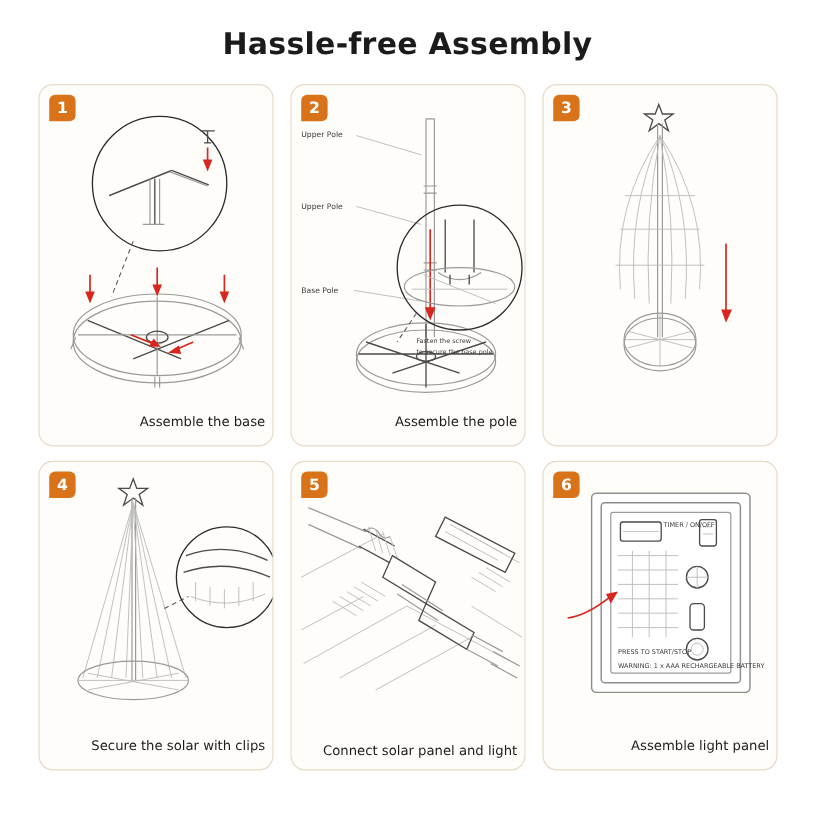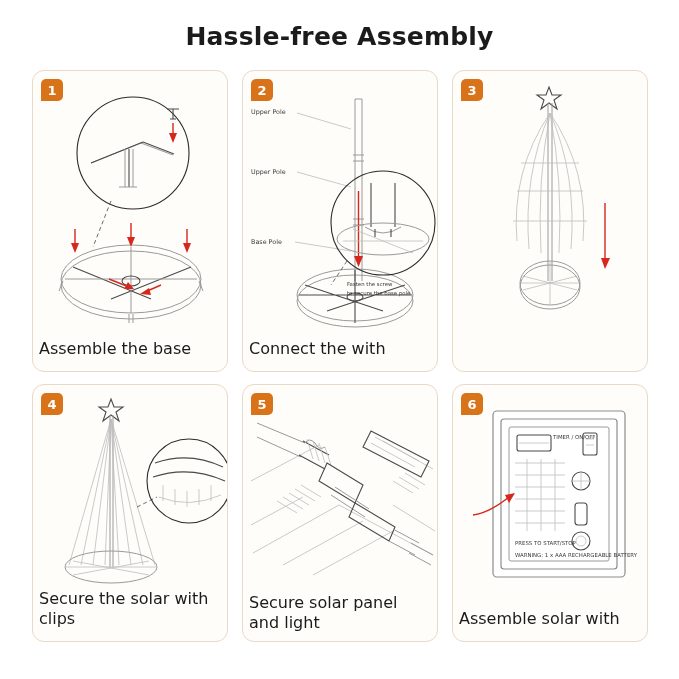--- a/index.html
+++ b/index.html
@@ -68,22 +68,22 @@
     z-index: 5;
     font-family: "DejaVu Sans", sans-serif;
   }
   .art {
     flex: 1 1 auto;
     position: relative;
     overflow: hidden;
   }
   .caption {
     flex: 0 0 auto;
-    text-align: left;
-    font-size: 16px;
+    text-align: right;
+    font-size: 11px;
     color: #1b1b1b;
     line-height: 1.25;
     padding: 4px 6px 12px 6px;
     font-family: "DejaVu Sans", sans-serif;
   }
   .caption.two { padding-bottom: 8px; }
   svg { display: block; }
   .ln { stroke: #9a9a9a; fill: none; stroke-width: 1; }
   .ln-d { stroke: #4a4a4a; fill: none; stroke-width: 1.1; }
   .ln-t { stroke: #bdbdbd; fill: none; stroke-width: 0.8; }
@@ -194,21 +194,21 @@
           <ellipse class="ln" cx="140" cy="168" rx="46" ry="16"></ellipse>
           <path class="ln-t" d="M100 170 L180 170 M110 158 L170 182"></path>
           <path class="ln-d" d="M132 158 L132 166 M148 158 L148 166"></path>
 
           <path class="dash" d="M104 190 L88 214"></path>
 
           <text class="lbl-sm" x="104" y="215">Fasten the screw</text>
           <text class="lbl-sm" x="104" y="224">to secure the base pole.</text>
         </svg>
       </div>
-      <div class="caption">Connect the with</div>
+      <div class="caption">Assemble the pole</div>
     </div>
 
     <div class="card h1">
       <div class="badge">3</div>
       <div class="art">
         <svg viewBox="0 0 196 268" width="196" height="268">
 
           <polygon class="ln-d" points="96,16 99,24 108,24 101,29 104,38 96,32 88,38 91,29 84,24 93,24"></polygon>
 
           <path class="ln" d="M95 32 L95 210 M99 32 L99 210"></path>
@@ -288,21 +288,21 @@
           <path class="ln" d="M150 144 L176 158 M146 156 L172 170"></path>
           <path class="ln" d="M168 158 L190 170 M166 168 L188 180"></path>
 
           <path class="ln-d" d="M128 46 L186 76 L178 92 L120 62 Z"></path>
           <path class="ln-t" d="M132 52 L176 76 M128 58 L172 82"></path>
 
           <path class="ln-t" d="M34 116 L54 128 M40 112 L60 124 M46 108 L66 120 M52 104 L72 116 M58 100 L78 112"></path>
           <path class="ln-t" d="M150 96 L170 108 M156 92 L176 104 M162 88 L182 100"></path>
         </svg>
       </div>
-      <div class="caption two">Secure solar panel and light</div>
+      <div class="caption two">Connect solar panel and light</div>
     </div>
 
     <div class="card h2">
       <div class="badge">6</div>
       <div class="art">
         <svg viewBox="0 0 196 220" width="196" height="220">
 
           <rect class="panelbox" x="40" y="26" width="132" height="166" rx="4"></rect>
           <rect class="panelbox" x="48" y="34" width="116" height="150" rx="3"></rect>
           <rect class="ln" x="56" y="42" width="100" height="134" rx="2" fill="#fff"></rect>
@@ -326,17 +326,17 @@
           <text class="lbl-sm" x="62" y="160">PRESS TO START/STOP</text>
           <text class="lbl-sm" x="62" y="172">WARNING: 1 x AAA RECHARGEABLE BATTERY</text>
 
           <path class="ln-t" d="M62 78 L112 78 M62 90 L112 90 M62 102 L112 102 M62 114 L112 114 M62 126 L112 126 M62 138 L112 138"></path>
           <path class="ln-t" d="M74 74 L74 146 M88 74 L88 146 M102 74 L102 146"></path>
 
           <path class="arrow" d="M20 130 Q36 128 56 112"></path>
           <polygon class="arrowhead" points="62,108 52,110 56,118"></polygon>
         </svg>
       </div>
-      <div class="caption">Assemble solar with</div>
+      <div class="caption">Assemble light panel</div>
     </div>
 
   </div>
 </div>
 
 </body></html>

